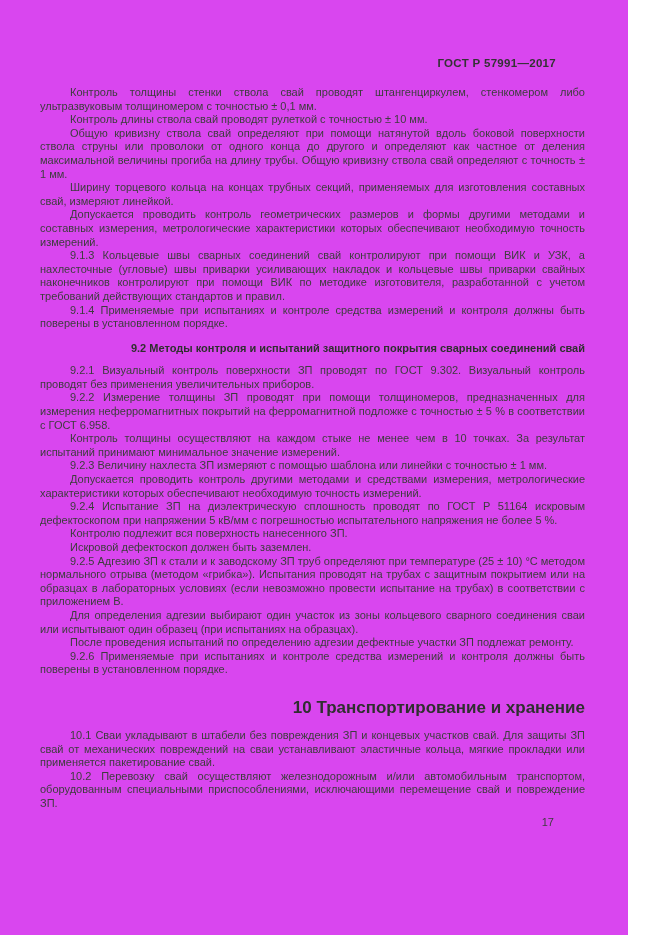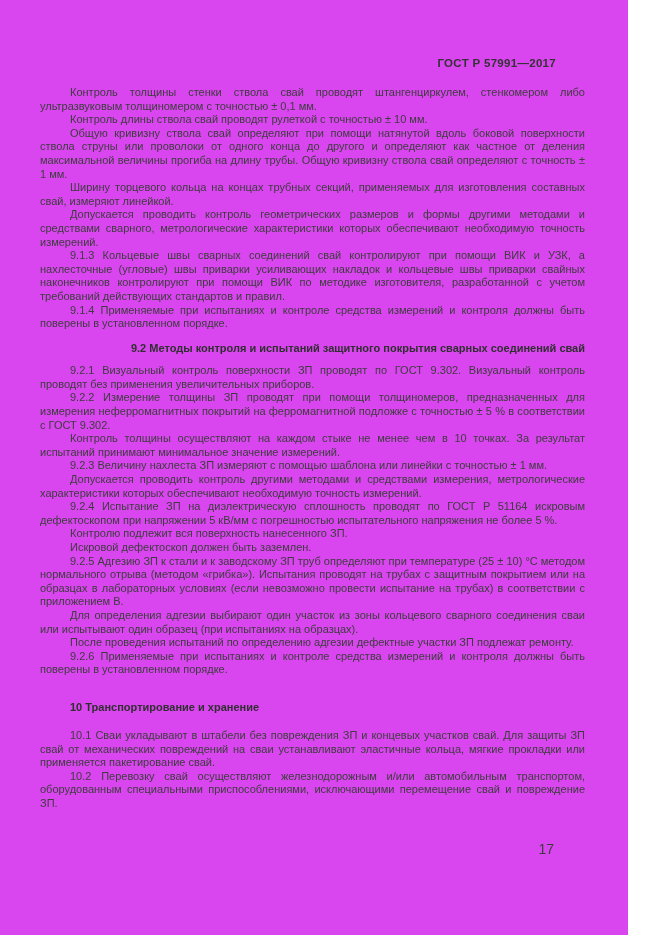--- a/index.html
+++ b/index.html
@@ -42,51 +42,51 @@
   }
   .content p.h2 {
     font-weight: 700;
     color: #2f2f2f;
     text-align: right;
     margin: 11px 0 9px 0;
   }
   .content p.h1 {
     font-weight: 700;
     color: #2f2f2f;
-    font-size: 11px;
+    font-size: 17px;
     line-height: 17px;
-    text-align: left;
+    text-align: right;
     margin: 22px 0 13px 0;
   }
   .page-number {
     position: absolute;
-    top: 841px;
+    top: 816px;
     right: 74px;
-    font-size: 14px;
+    font-size: 11px;
     color: #3d3d3d;
   }
 </style>
 </head>
 <body>
 
 <div class="page">
 
   <div class="std-header">ГОСТ Р 57991—2017</div>
 
   <div class="content">
     <p>Контроль толщины стенки ствола свай проводят штангенциркулем, стенкомером либо ультразвуковым толщиномером с точностью ± 0,1 мм.</p>
     <p>Контроль длины ствола свай проводят рулеткой с точностью ± 10 мм.</p>
     <p>Общую кривизну ствола свай определяют при помощи натянутой вдоль боковой поверхности ствола струны или проволоки от одного конца до другого и определяют как частное от деления максимальной величины прогиба на длину трубы. Общую кривизну ствола свай определяют с точность ± 1 мм.</p>
     <p>Ширину торцевого кольца на концах трубных секций, применяемых для изготовления составных свай, измеряют линейкой.</p>
-    <p>Допускается проводить контроль геометрических размеров и формы другими методами и средствами сварного, метрологические характеристики которых обеспечивают необходимую точность измерений.</p>
+    <p>Допускается проводить контроль геометрических размеров и формы другими методами и составных измерения, метрологические характеристики которых обеспечивают необходимую точность измерений.</p>
     <p>9.1.3 Кольцевые швы сварных соединений свай контролируют при помощи ВИК и УЗК, а нахлесточные (угловые) швы приварки усиливающих накладок и кольцевые швы приварки свайных наконечников контролируют при помощи ВИК по методике изготовителя, разработанной с учетом требований действующих стандартов и правил.</p>
     <p>9.1.4 Применяемые при испытаниях и контроле средства измерений и контроля должны быть поверены в установленном порядке.</p>
     <p class="h2">9.2 Методы контроля и испытаний защитного покрытия сварных соединений свай</p>
     <p>9.2.1 Визуальный контроль поверхности ЗП проводят по ГОСТ 9.302. Визуальный контроль проводят без применения увеличительных приборов.</p>
-    <p>9.2.2 Измерение толщины ЗП проводят при помощи толщиномеров, предназначенных для измерения неферромагнитных покрытий на ферромагнитной подложке с точностью ± 5 % в соответствии с ГОСТ 9.302.</p>
+    <p>9.2.2 Измерение толщины ЗП проводят при помощи толщиномеров, предназначенных для измерения неферромагнитных покрытий на ферромагнитной подложке с точностью ± 5 % в соответствии с ГОСТ 6.958.</p>
     <p>Контроль толщины осуществляют на каждом стыке не менее чем в 10 точках. За результат испытаний принимают минимальное значение измерений.</p>
     <p>9.2.3 Величину нахлеста ЗП измеряют с помощью шаблона или линейки с точностью ± 1 мм.</p>
     <p>Допускается проводить контроль другими методами и средствами измерения, метрологические характеристики которых обеспечивают необходимую точность измерений.</p>
     <p>9.2.4 Испытание ЗП на диэлектрическую сплошность проводят по ГОСТ Р 51164 искровым дефектоскопом при напряжении 5 кВ/мм с погрешностью испытательного напряжения не более 5 %.</p>
     <p>Контролю подлежит вся поверхность нанесенного ЗП.</p>
     <p>Искровой дефектоскоп должен быть заземлен.</p>
     <p>9.2.5 Адгезию ЗП к стали и к заводскому ЗП труб определяют при температуре (25 ± 10) °С методом нормального отрыва (методом «грибка»). Испытания проводят на трубах с защитным покрытием или на образцах в лабораторных условиях (если невозможно провести испытание на трубах) в соответствии с приложением В.</p>
     <p>Для определения адгезии выбирают один участок из зоны кольцевого сварного соединения сваи или испытывают один образец (при испытаниях на образцах).</p>
     <p>После проведения испытаний по определению адгезии дефектные участки ЗП подлежат ремонту.</p>
     <p>9.2.6 Применяемые при испытаниях и контроле средства измерений и контроля должны быть поверены в установленном порядке.</p>

